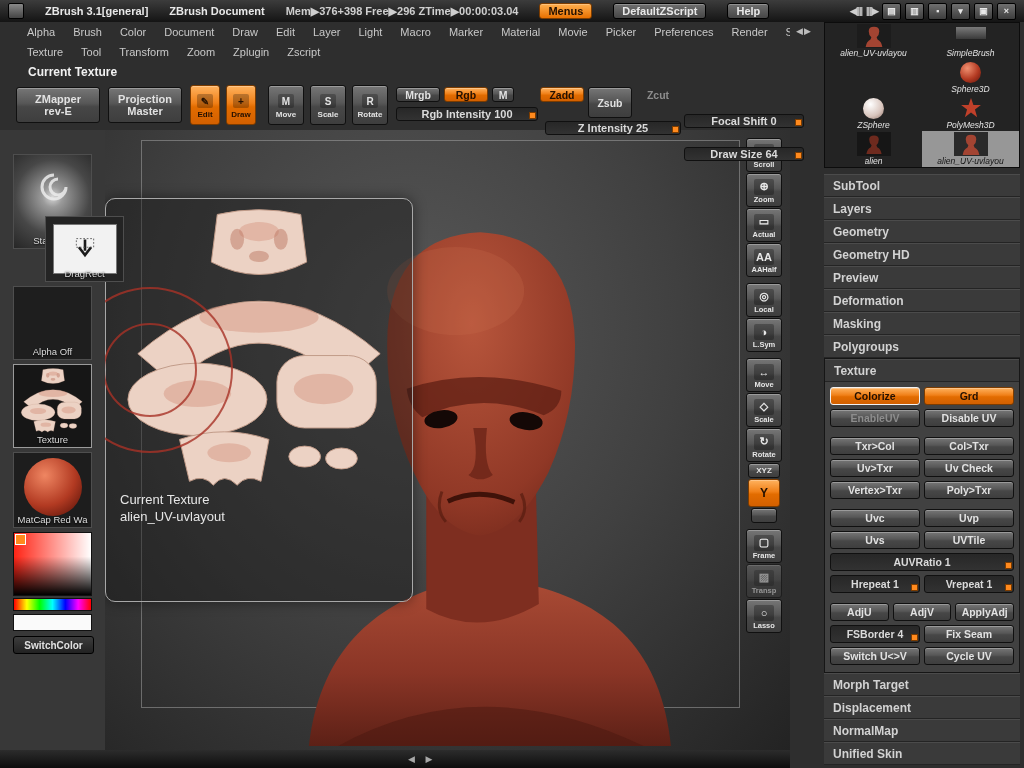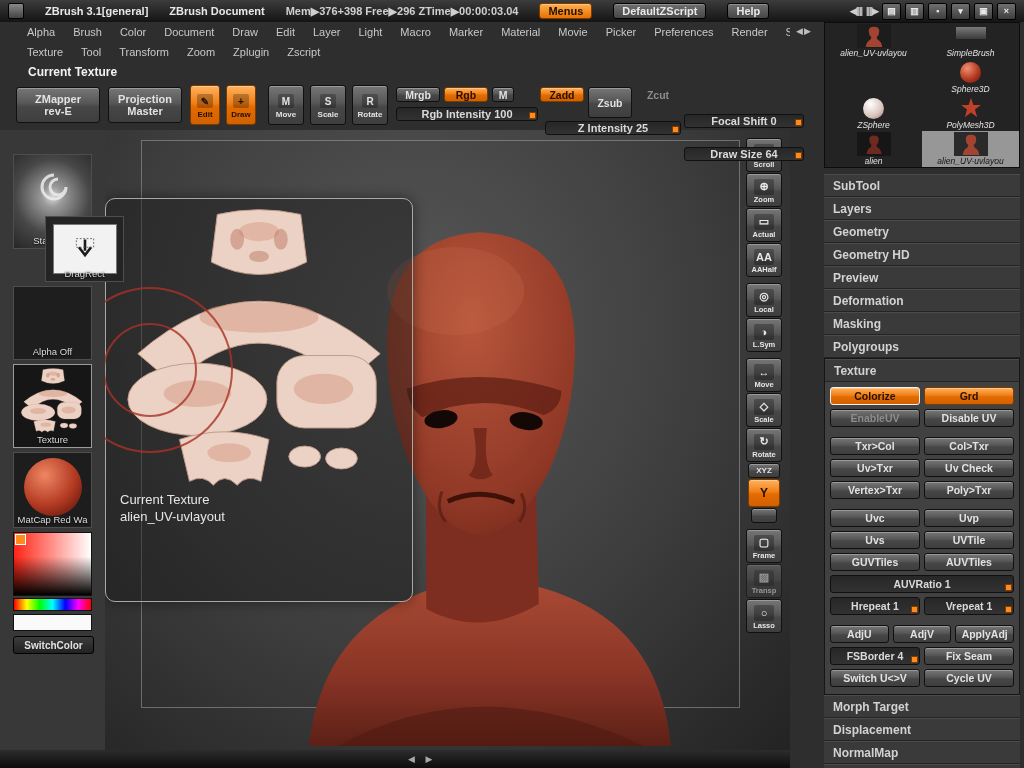--- a/index.html
+++ b/index.html
@@ -538,24 +538,20 @@
           </div>
           <div class="trow mt">
             <span class="btn">Uvc</span>
             <span class="btn">Uvp</span>
           </div>
           <div class="trow">
             <span class="btn">Uvs</span>
             <span class="btn">UVTile</span>
           </div>
           <div class="trow">
-            <span class="btn">GUVTiles</span>
-            <span class="btn">AUVTiles</span>
-          </div>
-          <div class="trow">
             <span class="slider">
               <span>AUVRatio 1</span>
               <i class="nub"></i>
             </span>
           </div>
           <div class="trow">
             <span class="slider">
               <span>Hrepeat 1</span>
               <i class="nub"></i>
             </span>

